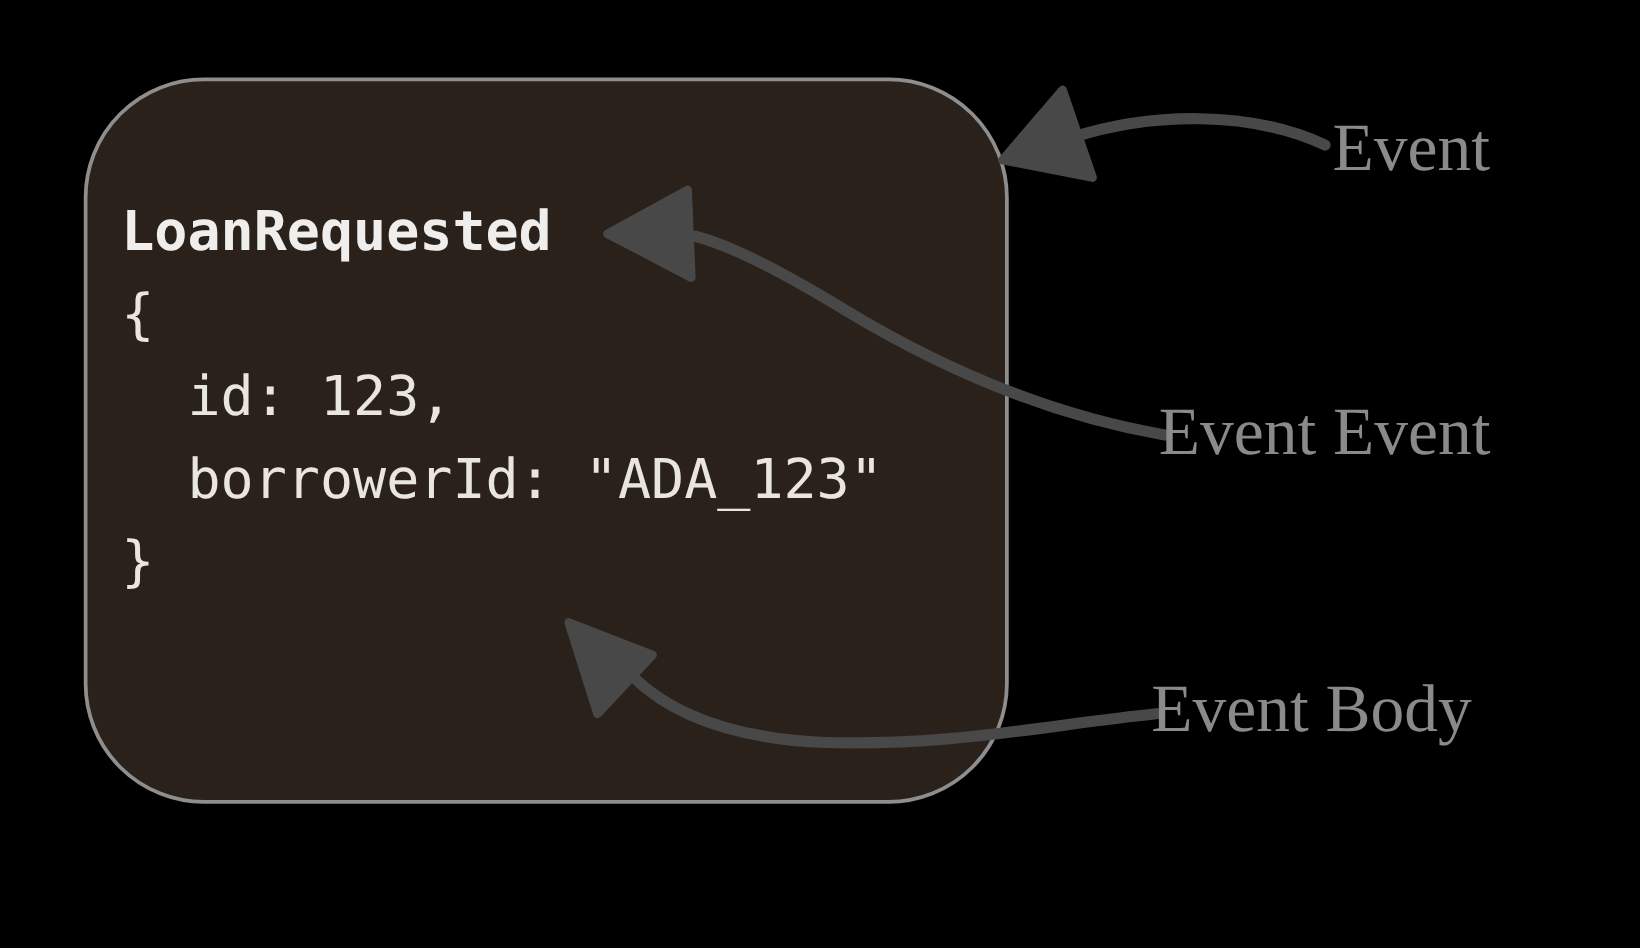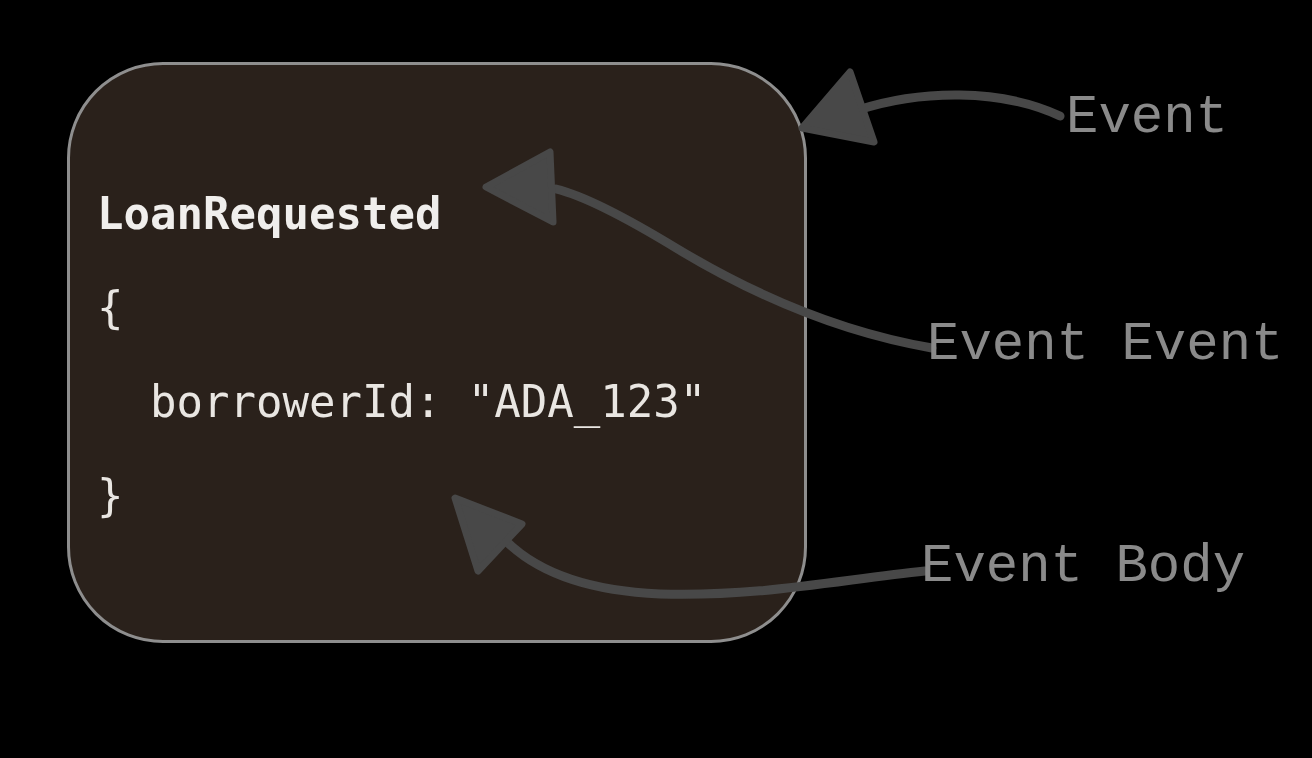--- a/index.html
+++ b/index.html
@@ -33,21 +33,21 @@
     position: absolute;
     left: 97px;
     top: 153px;
     margin: 0;
     font-family: "DejaVu Sans Mono", "Liberation Mono", monospace;
     font-size: 44px;
     line-height: 66px;
     color: var(--code-text);
     white-space: pre;
   }
-  .code span { display: block; margin-top: 28px; }
+  .code span { display: block; }
   .code .code-title {
     font-weight: bold;
     color: #f0eeec;
   }
   .arrows {
     position: absolute;
     left: 0; top: 0;
     width: 1312px;
     height: 758px;
     pointer-events: none;
@@ -59,38 +59,38 @@
     stroke-linecap: round;
   }
   .arrow-head {
     fill: var(--arrow, #484848);
     stroke: var(--arrow, #484848);
     stroke-width: 7;
     stroke-linejoin: round;
   }
   .label {
     position: absolute;
-    font-family: Liberation Mono, monospace;
+    font-family: Liberation Serif, serif;
     font-size: 54px;
     line-height: 54px;
     color: var(--label-text);
     white-space: nowrap;
   }
   .label-event { left: 1066px; top: 91px; }
   .label-event-type { left: 927px; top: 318px; }
   .label-event-body { left: 921px; top: 540px; }
 </style>
 </head>
 <body>
 
 <div class="stage">
 
   <div class="event-card"></div>
 
-  <pre class="code"><span class="code-title">LoanRequested</span><span>{</span><span>  borrowerId: "ADA_123"</span><span>}</span></pre>
+  <pre class="code"><span class="code-title">LoanRequested</span><span>{</span><span>  id: 123,</span><span>  borrowerId: "ADA_123"</span><span>}</span></pre>
 
   <svg class="arrows" viewBox="0 0 1312 758" xmlns="http://www.w3.org/2000/svg">
 
     <g>
       <path class="arrow-line" d="M 1060 116 C 1000 88, 920 90, 858 110"></path>
       <path class="arrow-head" d="M 802 128 L 850 72 L 874 142 Z"></path>
     </g>
 
     <g>
       <path class="arrow-line" d="M 932 348 C 845 333, 757 297, 676 248 C 625 217, 585 196, 556 189"></path>

